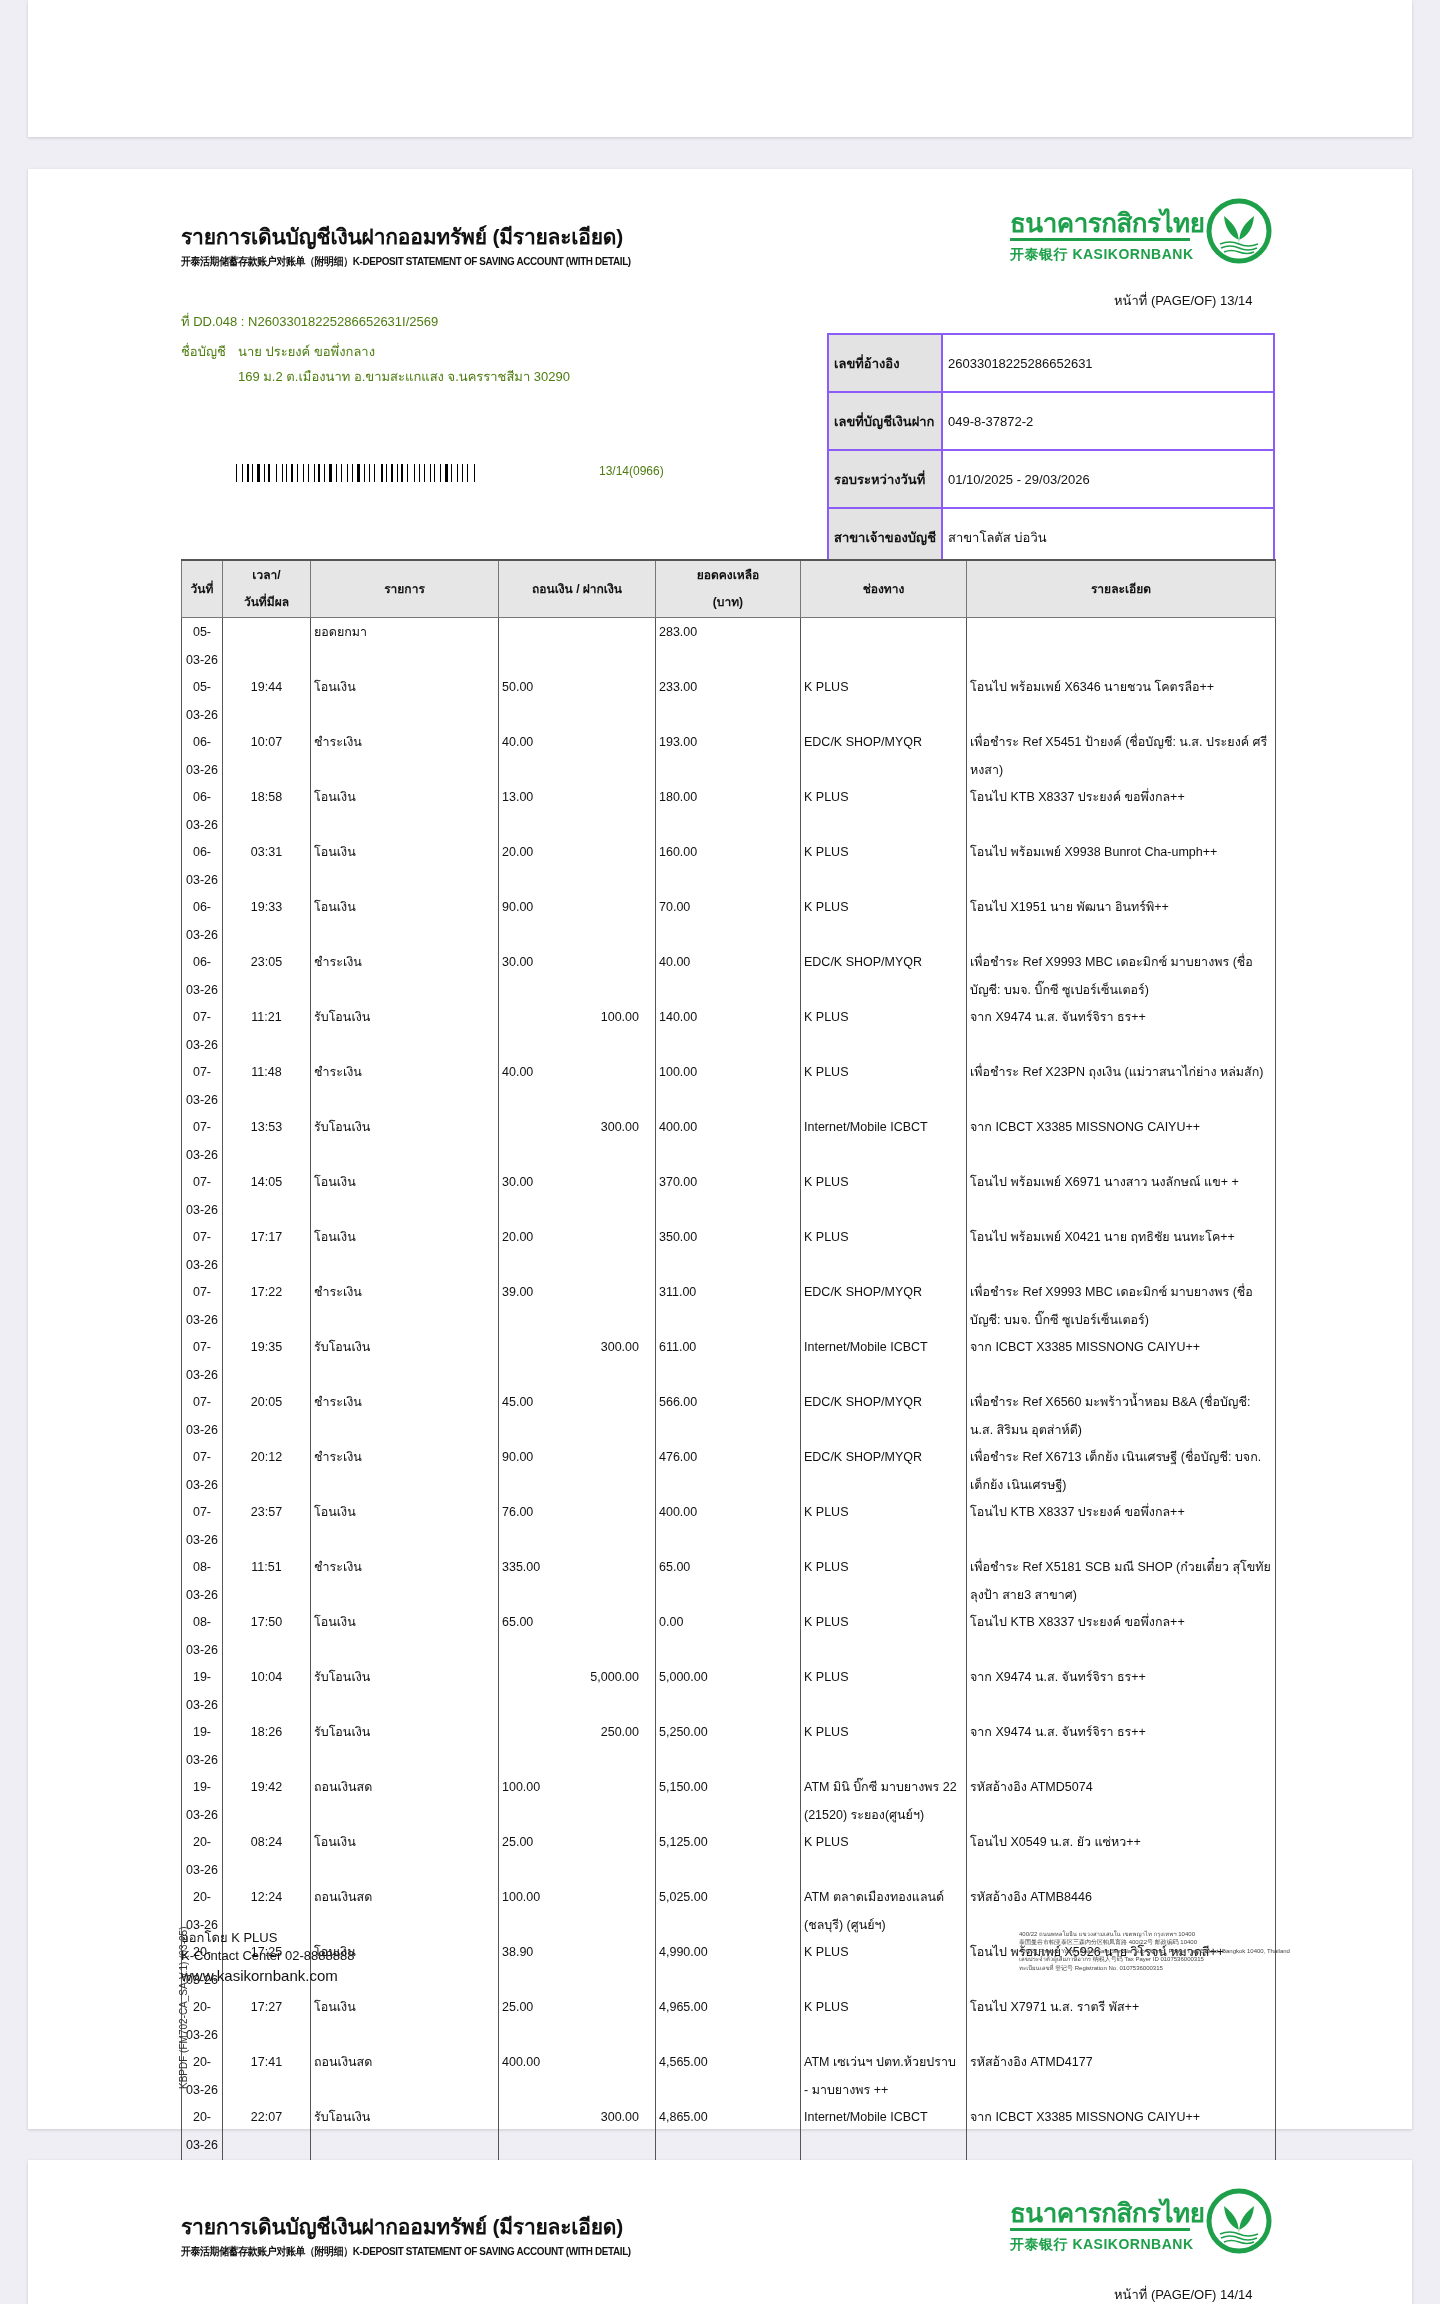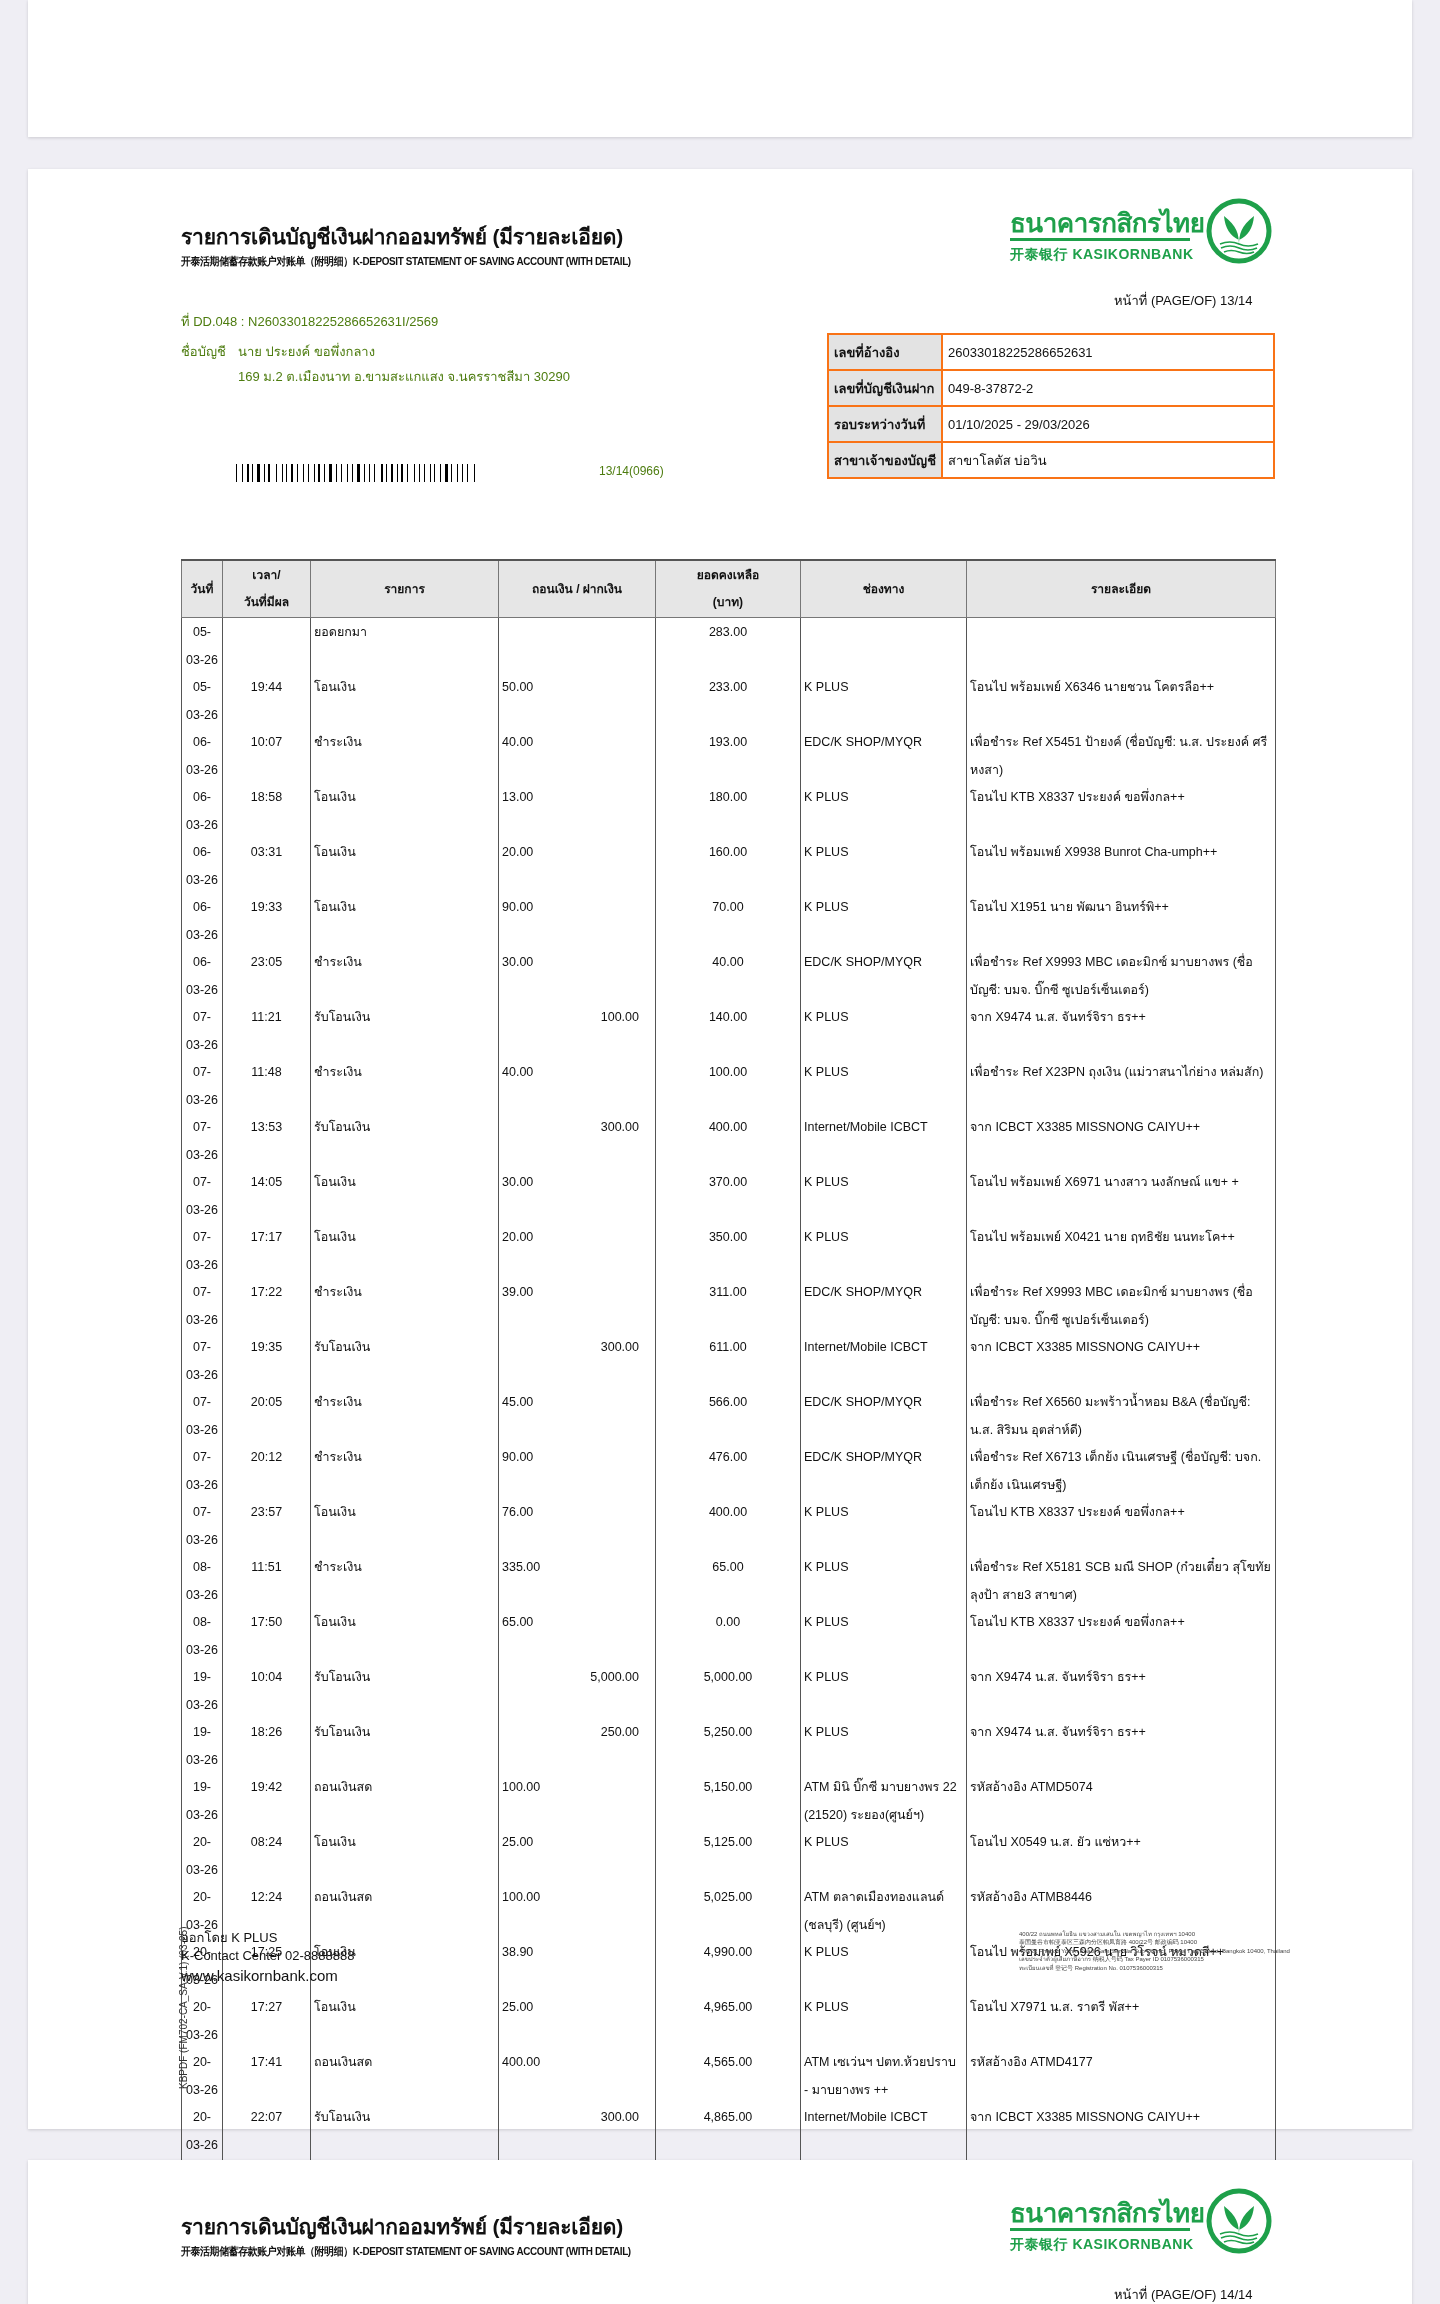--- a/index.html
+++ b/index.html
@@ -26,41 +26,41 @@
   .logo .thai { position: absolute; left: 0; top: 0; font-size: 26px; font-weight: bold; color: #1ea04a; white-space: nowrap; letter-spacing: -0.5px; }
   .logo .bar { position: absolute; left: 0; top: 36px; width: 180px; height: 3px; background: #1ea04a; }
   .logo .eng { position: absolute; left: 0; top: 44px; font-size: 14px; font-weight: bold; color: #1ea04a; white-space: nowrap; letter-spacing: 0.5px; }
   .logo .emblem { position: absolute; left: 196px; top: -4px; width: 66px; height: 66px; }
 
   .pageno { font-size: 13px; white-space: nowrap; }
 
   .small-text { font-size: 13px; white-space: nowrap; color: #4d7c0f; }
 
   .info-table { position: absolute; border-collapse: collapse; font-size: 13px; }
-  .info-table td { border: 2px solid #f97316; height: 26px; padding: 4px 5px; white-space: nowrap; }
+  .info-table td { border: 2px solid #8b5cf6; height: 26px; padding: 15px 5px; white-space: nowrap; }
   .info-table td.lbl { background: #e3e3e3; font-weight: bold; width: 102px; }
   .info-table td.val { width: 320px; }
 
   .barcode { position: absolute; height: 18px; display: flex; align-items: stretch; }
   .barcode span { display: block; background: #000; height: 100%; }
 
   .tx-table-wrap { position: absolute; left: 153px; top: 390px; width: 1094px; }
   table.tx { border-collapse: collapse; width: 1094px; table-layout: fixed; font-size: 12.5px; }
   table.tx th {
     background: #e6e6e6; font-weight: bold; font-size: 12px; border: 1px solid #777; border-top: 2px solid #555;
     height: 56px; padding: 0 2px; line-height: 27px; text-align: center;
   }
   table.tx td {
     border-left: 1px solid #555; border-right: 1px solid #555;
     vertical-align: top; line-height: 27.5px; padding: 0 3px; white-space: normal;
     transform-origin: left;
   }
   table.tx tbody tr:first-child td { padding-top: 1px; }
   table.tx tbody tr:last-child td { border-bottom: 2px solid #555; padding-bottom: 2px; }
-  td.num { text-align: center; }
+  td.num { text-align: left; }
   td.wd { text-align: left; padding-right: 92px !important; }
   td.dp { text-align: right; padding-right: 16px !important; }
   td.c { text-align: center; }
 
   .side-label {
     position: absolute; left: 150px; top: 1745px; font-size: 10px; color: #333;
     transform: rotate(-90deg); transform-origin: left top; white-space: nowrap;
     width: 160px;
   }
   .side-label { top: 1920px; left: 150px; }

